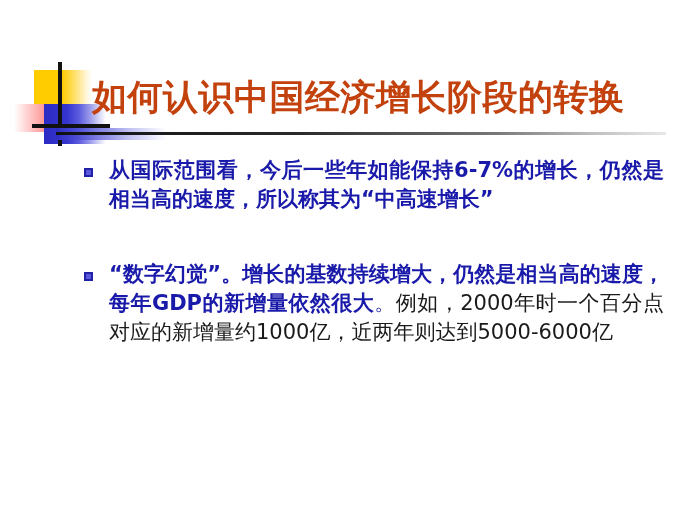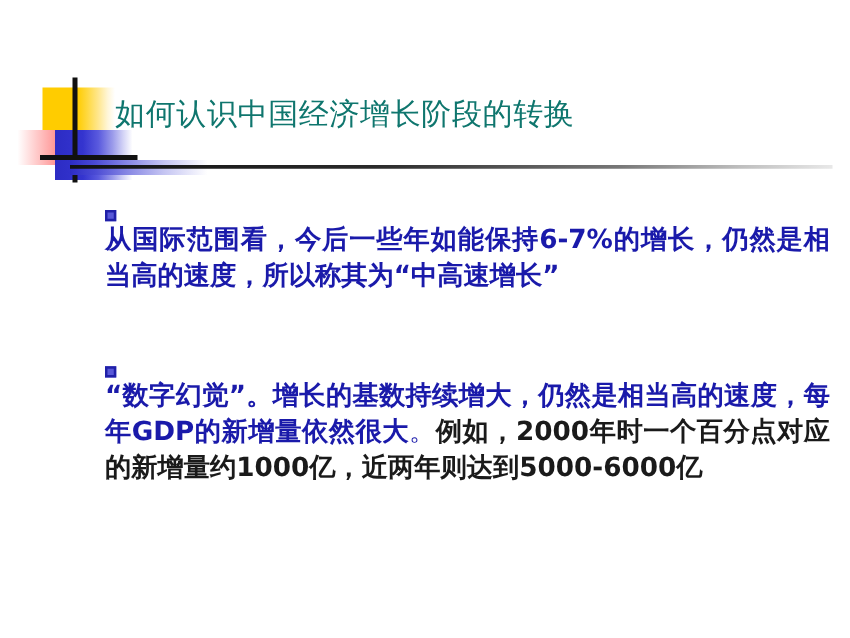--- a/index.html
+++ b/index.html
@@ -77,23 +77,23 @@
     height: 4px;
     background: #111111;
   }
 
   
   #title {
     position: absolute;
     left: 92px;
     top: 76px;
     width: 560px;
-    color: #0f766e;
-    font-size: 24px;
-    font-weight: 400;
+    color: #c2410c;
+    font-size: 35px;
+    font-weight: 700;
     letter-spacing: 0.5px;
     white-space: nowrap;
     line-height: 1.25;
   }
 
   
   #divider-wrap {
     position: absolute;
     left: 14px;
     top: 128px;
@@ -124,21 +124,20 @@
   
   #body {
     position: absolute;
     left: 84px;
     top: 152px;
     width: 580px;
   }
   .bullet-row {
     display: flex;
     align-items: flex-start;
-    flex-direction: column;
   }
   .bullet-row.b1 { margin-top: 4px; }
   .bullet-row.b2 { margin-top: 46px; }
 
   .bullet-mark {
     flex: 0 0 auto;
     width: 9px;
     height: 9px;
     margin-top: 12px;
     margin-right: 16px;
@@ -153,21 +152,21 @@
     color: #1a1aaa;
     font-weight: bold;
     text-align: justify;
     text-justify: inter-character;
   }
   .bullet-text.b2 {
     letter-spacing: 0px;
   }
   .tail {
     color: #1a1a1a;
-    font-weight: bold;
+    font-weight: normal;
   }
   .period-blue {
     color: #1a1aaa;
     font-weight: normal;
   }
 </style>
 </head>
 <body>
 
 <div id="slide">

